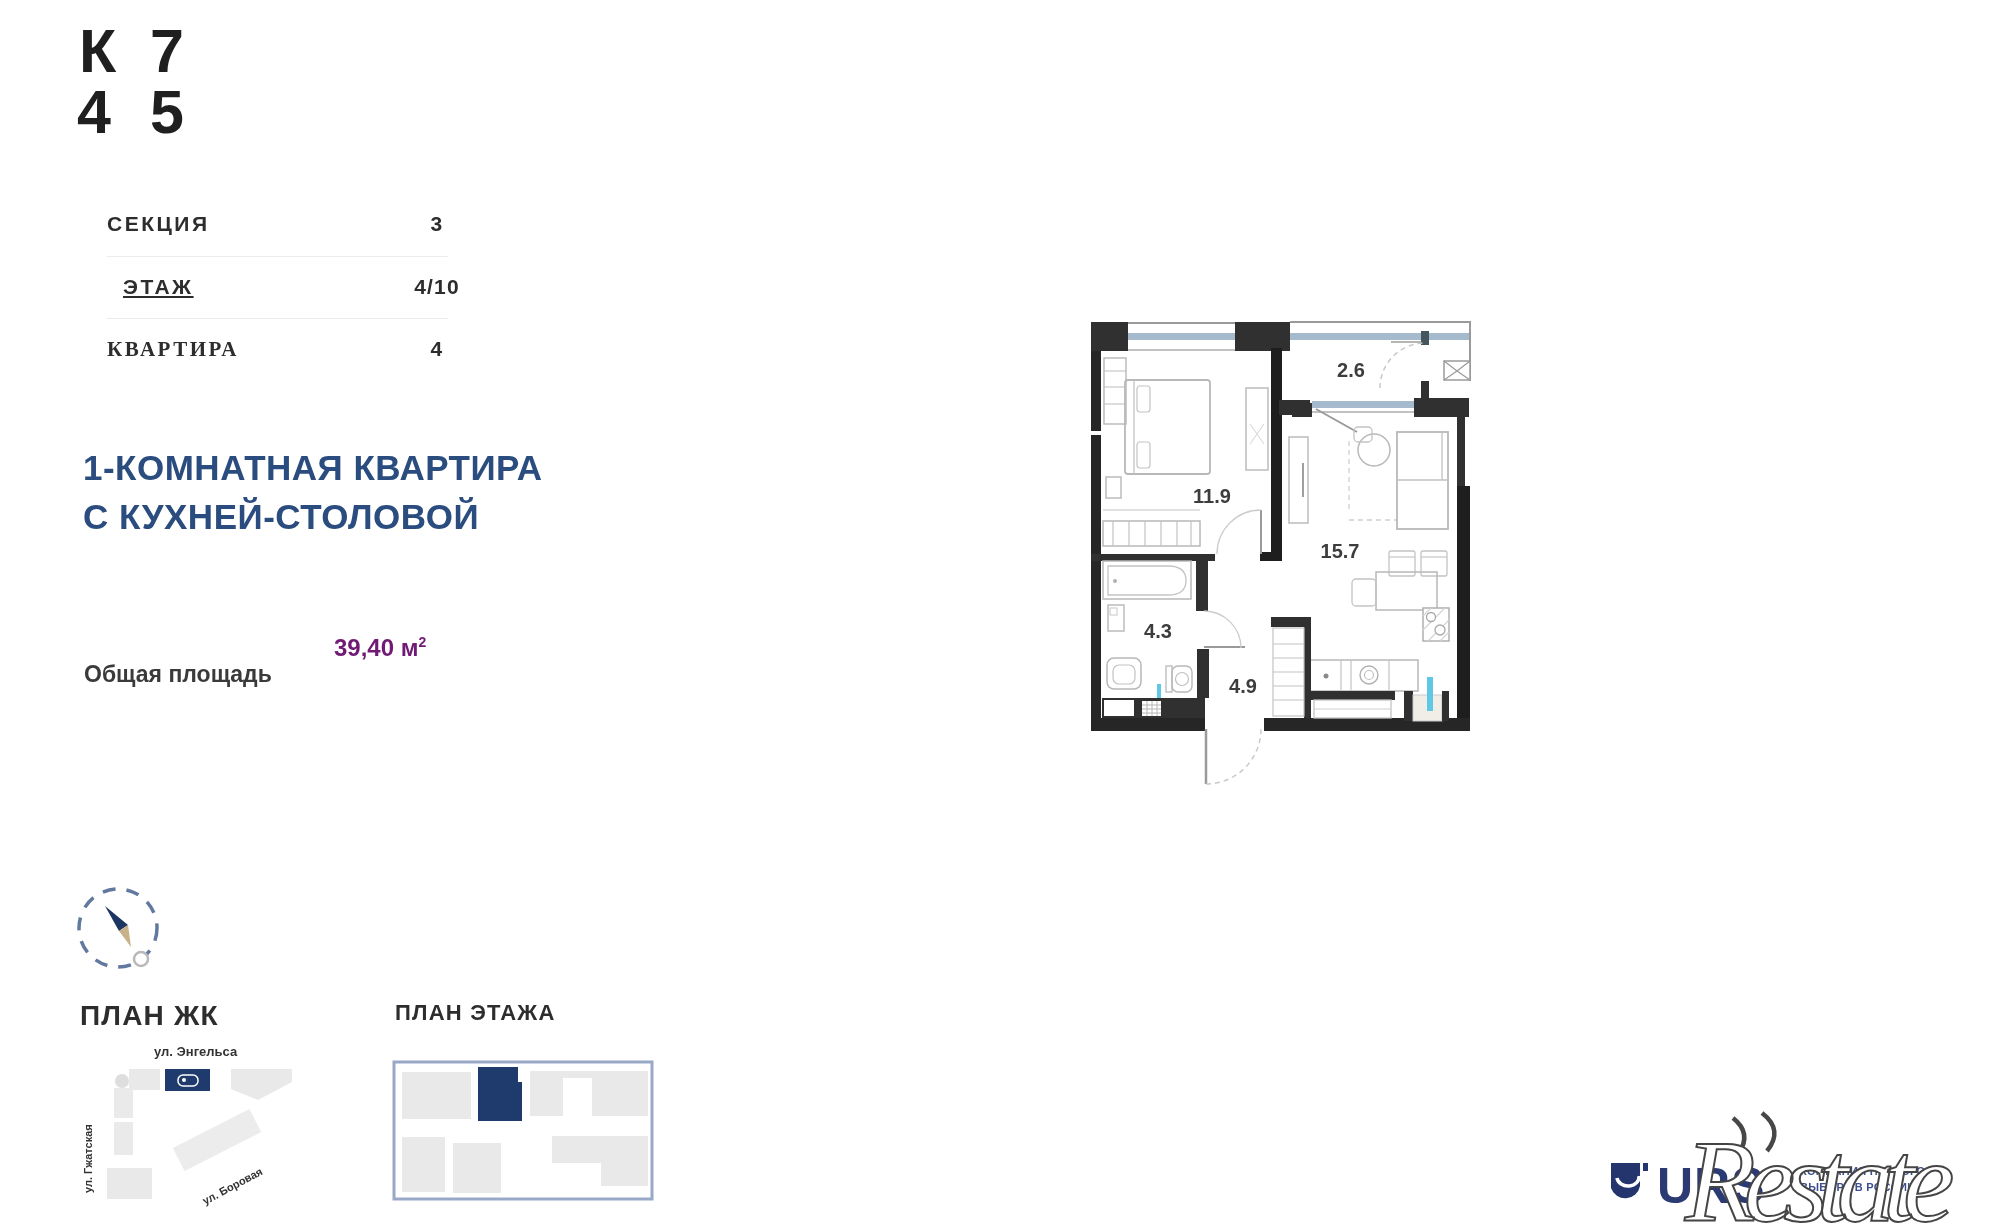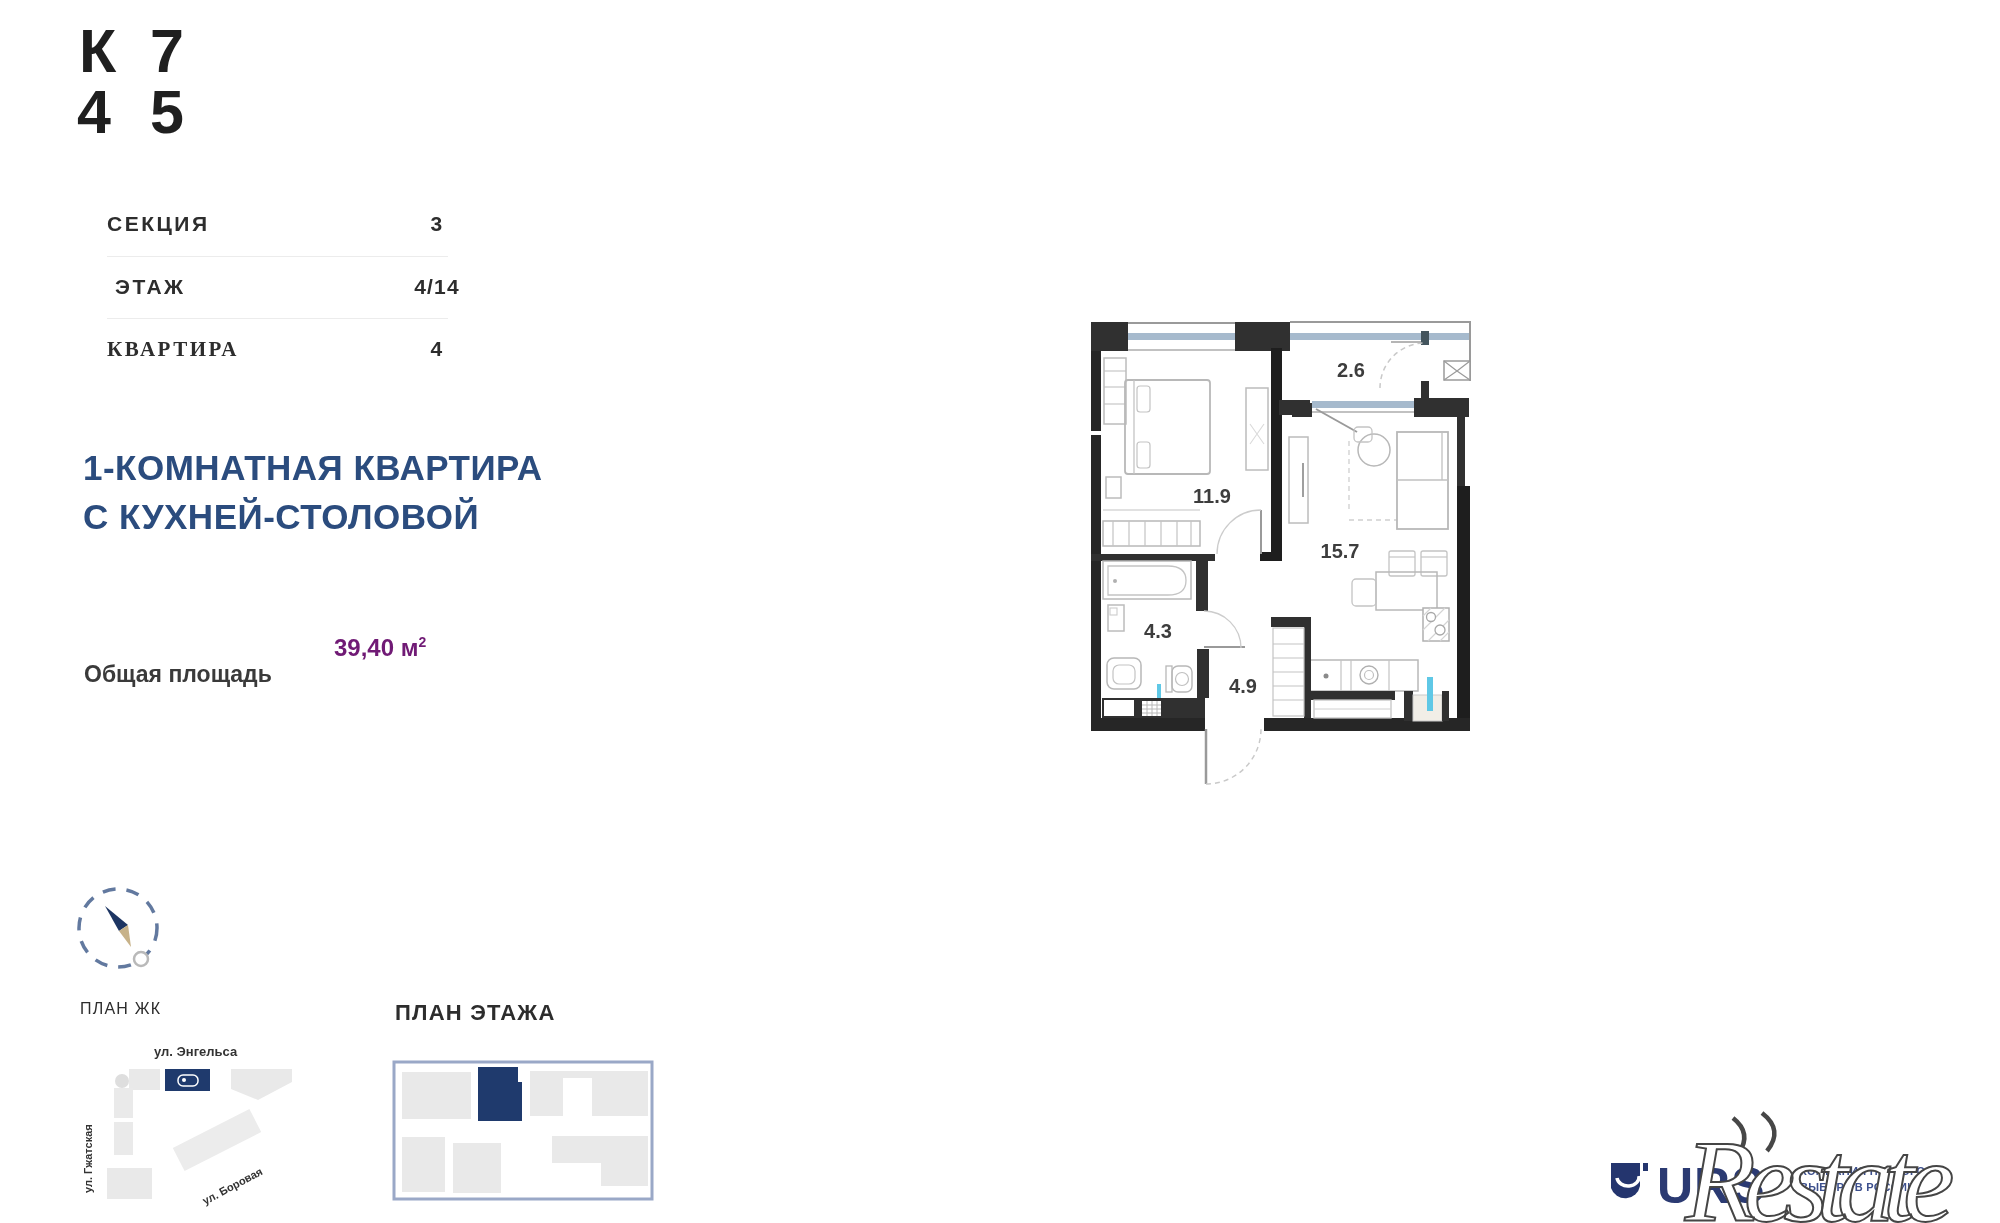--- a/index.html
+++ b/index.html
@@ -16,22 +16,22 @@
   <span class="abs" style="left:150px;top:77px;">5</span>
 </div>
 
 <div class="abs" style="left:85px;top:200px;width:345px;height:160px;font-size:21px;font-weight:bold;color:#2d2d2d;letter-spacing:2.5px;margin-left:22px;">
 
   <div class="abs" style="left:0;top:12px;">СЕКЦИЯ</div>
   <div class="abs" style="left:290px;top:12px;width:80px;text-align:center;letter-spacing:1.2px;">3</div>
 
   <div class="abs" style="left:0;top:56px;width:341px;height:1px;background:#ececec;"></div>
 
-  <div class="abs" style="left:8px;top:75px;">ЭТАЖ</div>
-  <div class="abs" style="left:290px;top:75px;width:80px;text-align:center;letter-spacing:1.2px;">4/14</div>
+  <div class="abs" style="left:16px;top:75px;text-decoration:underline;">ЭТАЖ</div>
+  <div class="abs" style="left:290px;top:75px;width:80px;text-align:center;letter-spacing:1.2px;">4/10</div>
 
   <div class="abs" style="left:0;top:118px;width:341px;height:1px;background:#ececec;"></div>
 
   <div class="abs" style="left:0;top:137px;font-family:Liberation Serif, serif;">КВАРТИРА</div>
   <div class="abs" style="left:290px;top:137px;width:80px;text-align:center;letter-spacing:1.2px;">4</div>
 </div>
 
 <div class="abs" style="left:83px;top:443px;font-size:35px;font-weight:bold;color:#2b4c7e;line-height:49px;letter-spacing:0.5px;">1-КОМНАТНАЯ КВАРТИРА<br>С КУХНЕЙ-СТОЛОВОЙ</div>
 
 <div class="abs" style="left:84px;top:635px;font-size:23px;color:#3a3a3a;font-weight:600;margin-top:26px;">Общая площадь</div>
@@ -41,21 +41,21 @@
 
   <circle cx="118" cy="928" r="39" fill="none" stroke="#47618e" stroke-width="3.5" stroke-dasharray="13 11" opacity="0.85"></circle>
 
   <circle cx="141" cy="959" r="7" fill="#ffffff" stroke="#b9b9b9" stroke-width="2.5"></circle>
 
   <polygon points="105,906 128,925 119,931" fill="#1d3563"></polygon>
 
   <polygon points="119,931 128,925 131,947" fill="#c7b289"></polygon>
 </svg>
 
-<div class="abs" style="left:80px;top:1000px;font-size:16px;font-weight:normal;color:#2d2d2d;letter-spacing:1.2px;">ПЛАН ЖК</div>
+<div class="abs" style="left:80px;top:1000px;font-size:28px;font-weight:bold;color:#2d2d2d;letter-spacing:1.2px;">ПЛАН ЖК</div>
 <div class="abs" style="left:395px;top:1000px;font-size:22px;font-weight:bold;color:#2d2d2d;letter-spacing:1.2px;">ПЛАН ЭТАЖА</div>
 
 <svg class="abs" style="left:60px;top:1035px;" width="260px" height="188px" viewBox="60 1035 260 188">
 
   <text x="154" y="1056" font-size="13" font-weight="bold" fill="#333">ул. Энгельса</text>
 
   <text x="92" y="1193" font-size="11" font-weight="600" fill="#333" transform="rotate(-90 92 1193)">ул. Гжатская</text>
 
   <text x="205" y="1205" font-size="11" font-weight="600" fill="#333" transform="rotate(-28 205 1205)">ул. Боровая</text>
 

